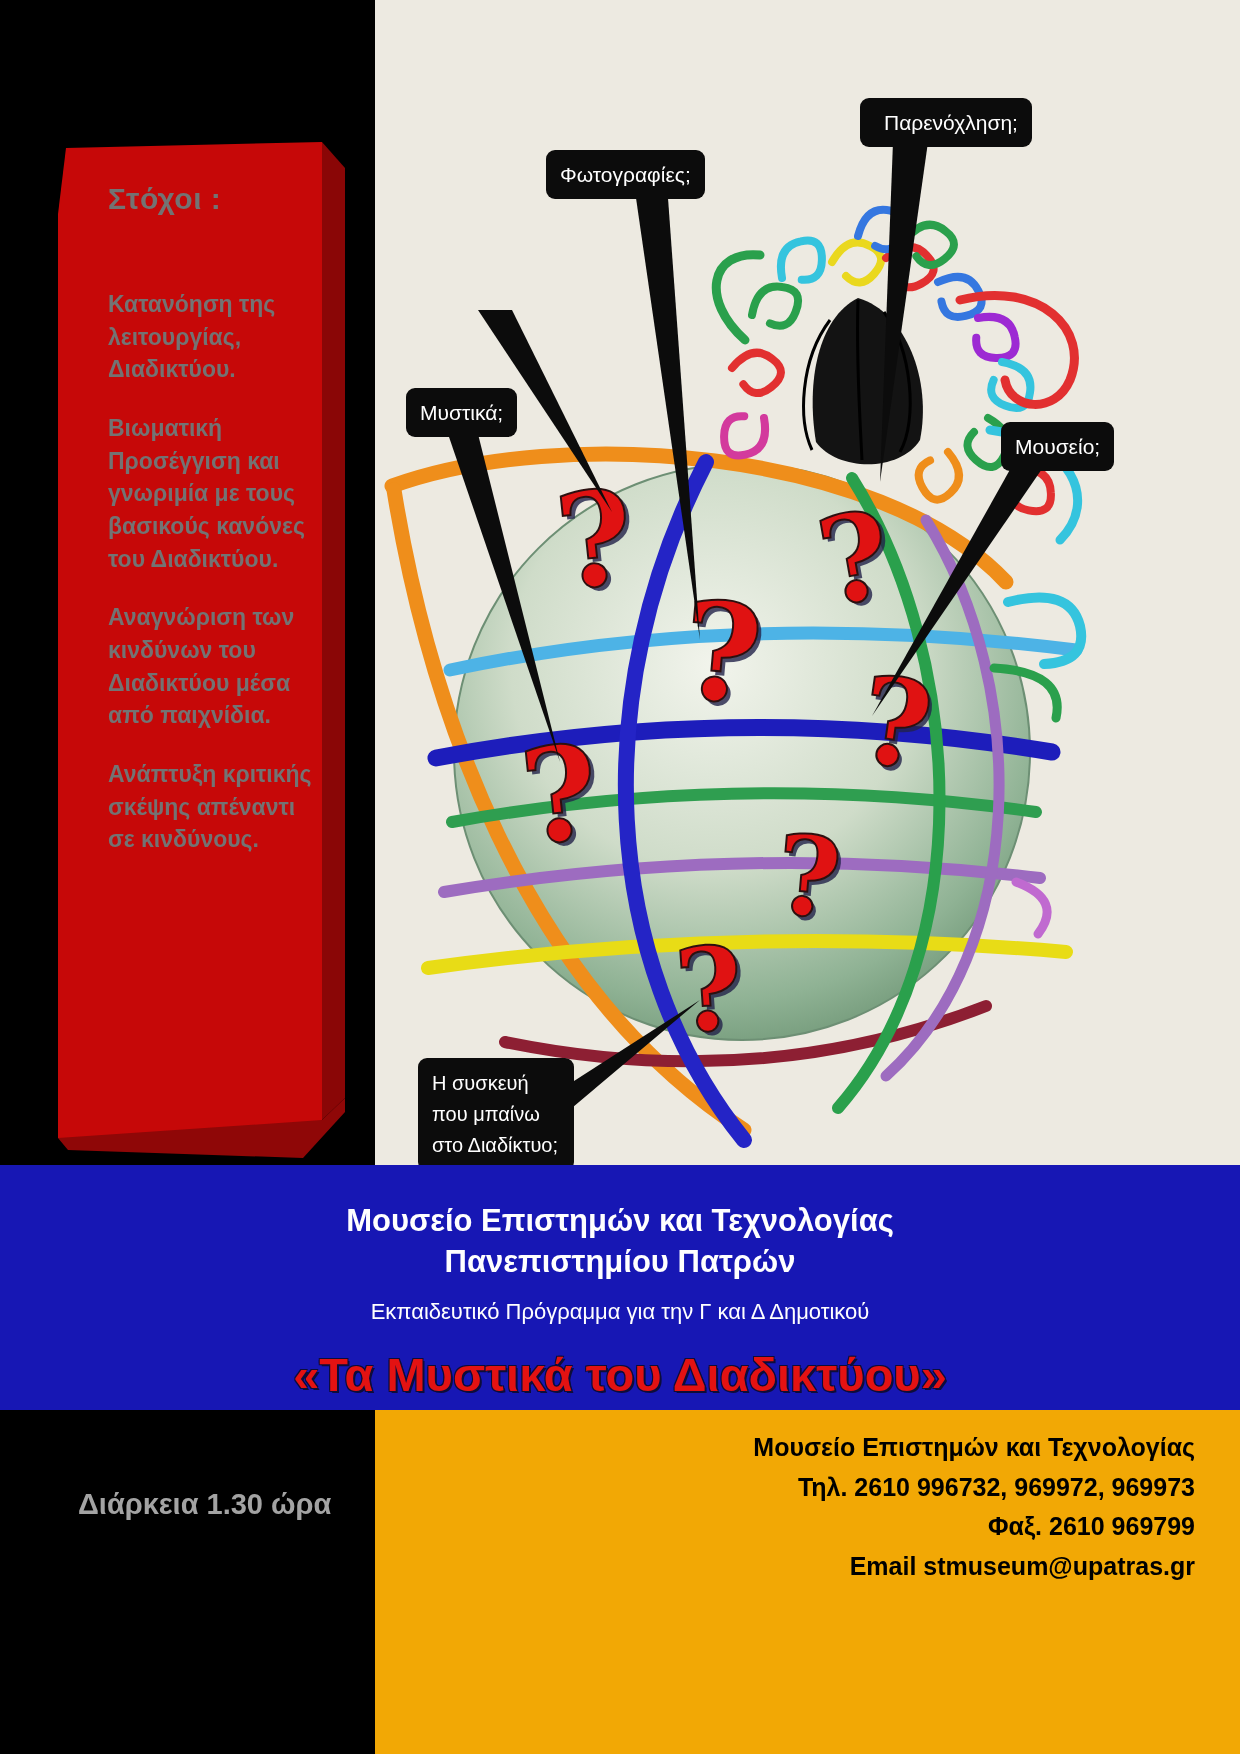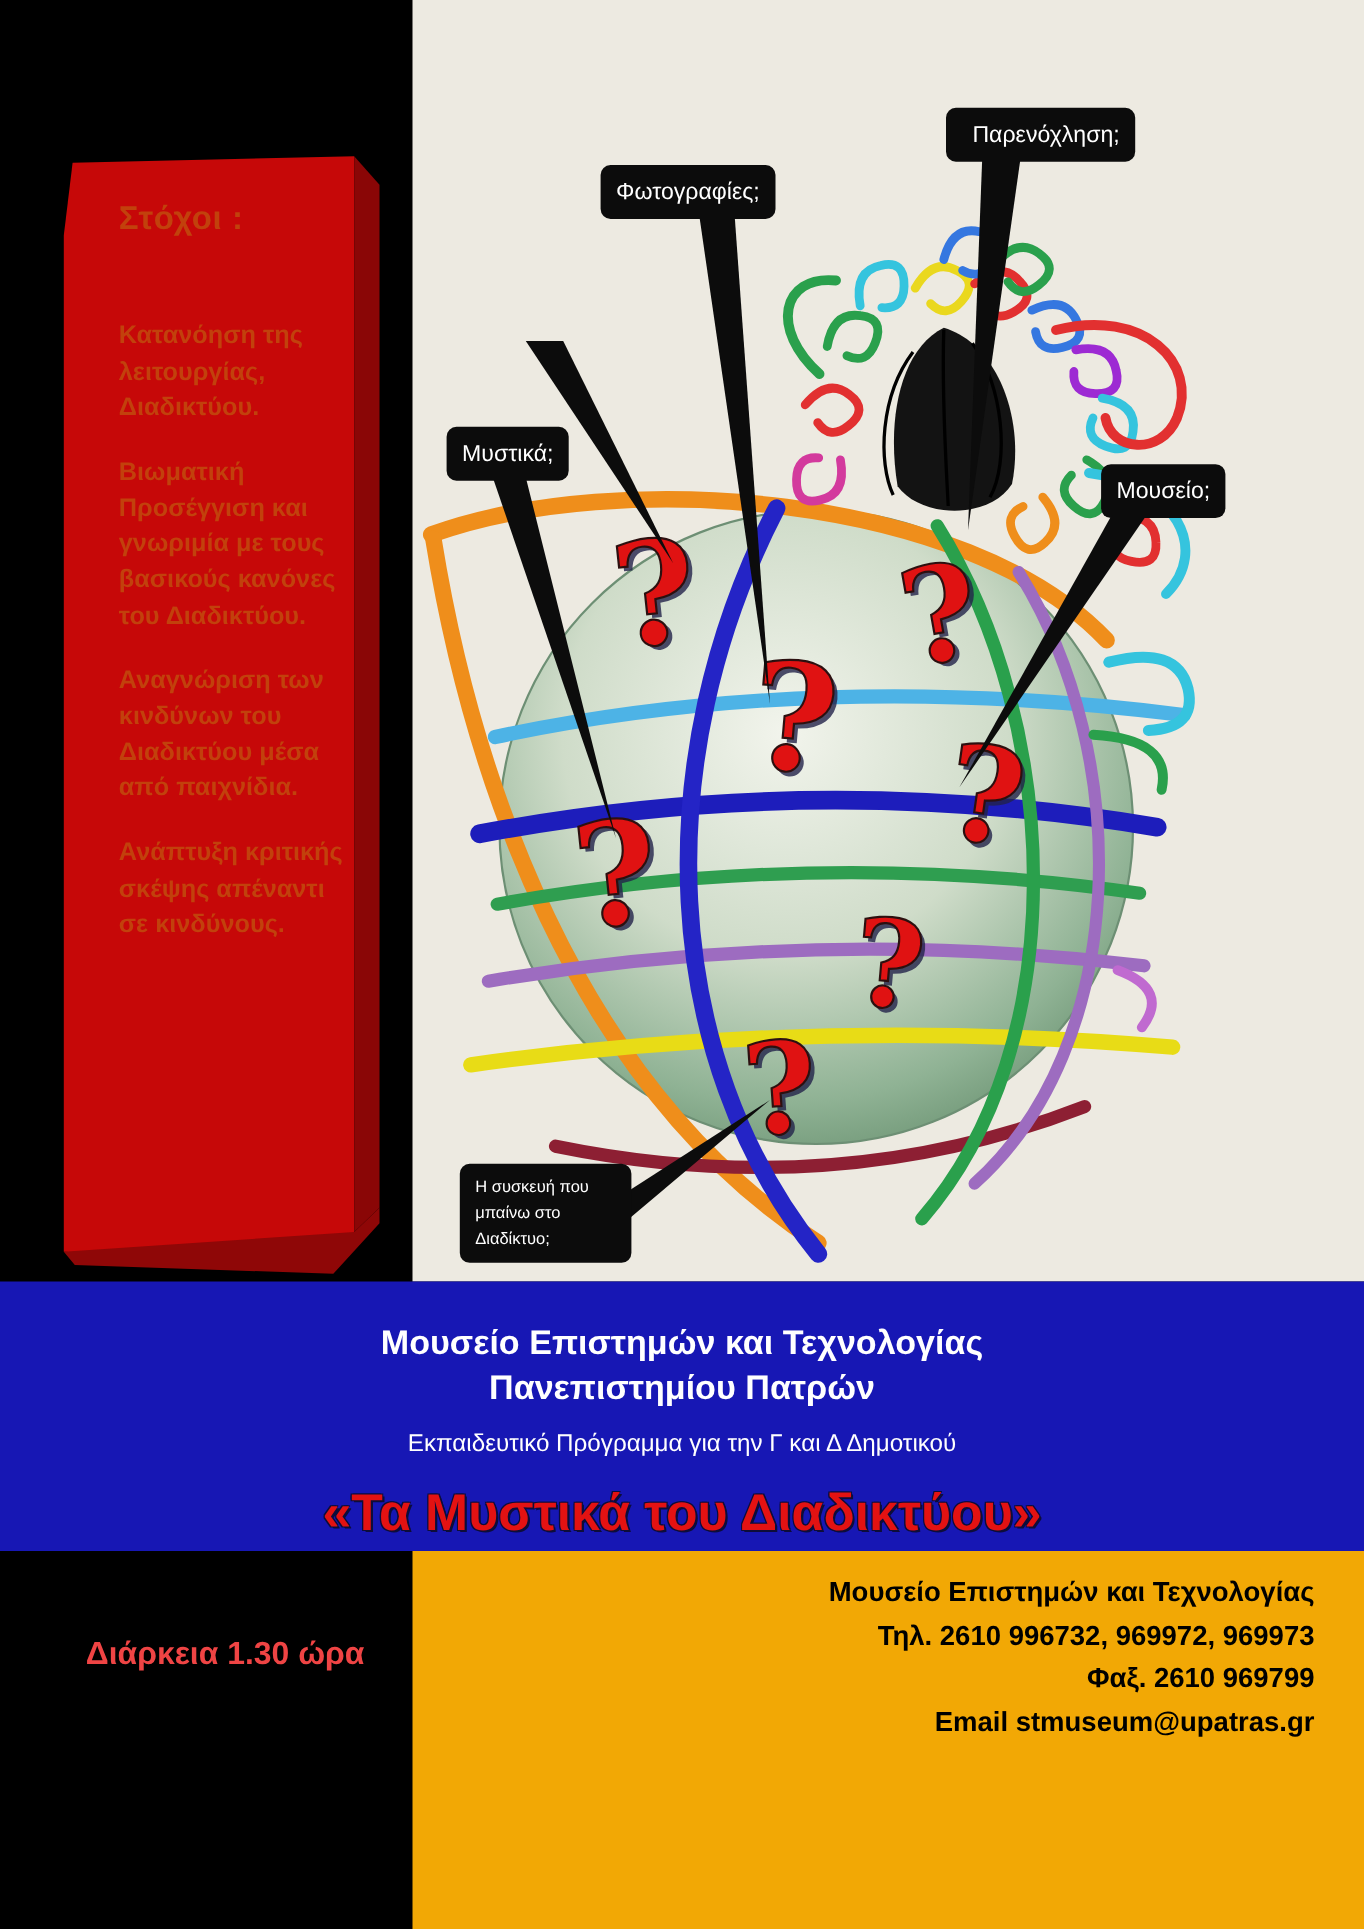--- a/index.html
+++ b/index.html
@@ -14,21 +14,21 @@
   
   .art-bg{
     position:absolute;left:375px;top:0;width:865px;height:1165px;
     background:#edeae1;
   }
   svg.scene{position:absolute;left:0;top:0;}
 
   
   .goals{
     position:absolute;left:108px;top:182px;width:205px;
-    color:#c2410c;
+    color:#737373;
   }
   .goals h2{
     margin:0;font-size:30px;font-weight:bold;letter-spacing:.5px;
   }
   .goals p{
     margin:26px 0 0 0;font-size:23px;line-height:1.42;font-weight:700;
   }
   .goals p:first-of-type{margin-top:72px;}
 
   
@@ -36,41 +36,41 @@
     position:absolute;
     background:#0c0c0c;color:#fff;
     font-size:21px;line-height:1.4;
     padding:10px 14px;border-radius:9px;
   }
   .c-info{left:411px;top:234px;width:125px;}
   .c-photos{left:546px;top:150px;}
   .c-harass{left:860px;top:98px;padding-left:24px;}
   .c-addiction{left:406px;top:388px;}
   .c-video{left:1001px;top:422px;}
-  .c-device{left:418px;top:1058px;width:128px;font-size:15px;line-height:1.55;}
+  .c-device{left:418px;top:1058px;width:128px;font-size:20px;line-height:1.55;}
 
   
   .band{
     position:absolute;left:0;top:1165px;width:1240px;height:245px;
     background:#1717b4;color:#fff;text-align:center;
     display:flex;flex-direction:column;align-items:center;
     padding-top:36px;box-sizing:border-box;
   }
   .band .museum{font-size:31px;font-weight:bold;line-height:1.32;}
   .band .program{font-size:22px;margin-top:16px;}
   .band .main-title{
     margin-top:22px;
     font-size:47px;font-weight:bold;color:#e31212;
     text-shadow:2px 2px 0 #0d0d3a,-1px -1px 0 #0d0d3a,1px -1px 0 #0d0d3a,-1px 1px 0 #0d0d3a;
   }
 
   
   .footer-left{
     position:absolute;left:0;top:1410px;width:375px;height:344px;background:#000;
-    color:#ef4444;
+    color:#a3a3a3;
   }
   .footer-left .duration{
     position:absolute;left:78px;top:78px;font-size:29px;font-weight:bold;white-space:nowrap;
   }
   .footer-right{
     position:absolute;left:375px;top:1410px;width:865px;height:344px;
     background:#f2a805;color:#000;
     box-sizing:border-box;text-align:right;
     padding:18px 45px 0 0;
   }

